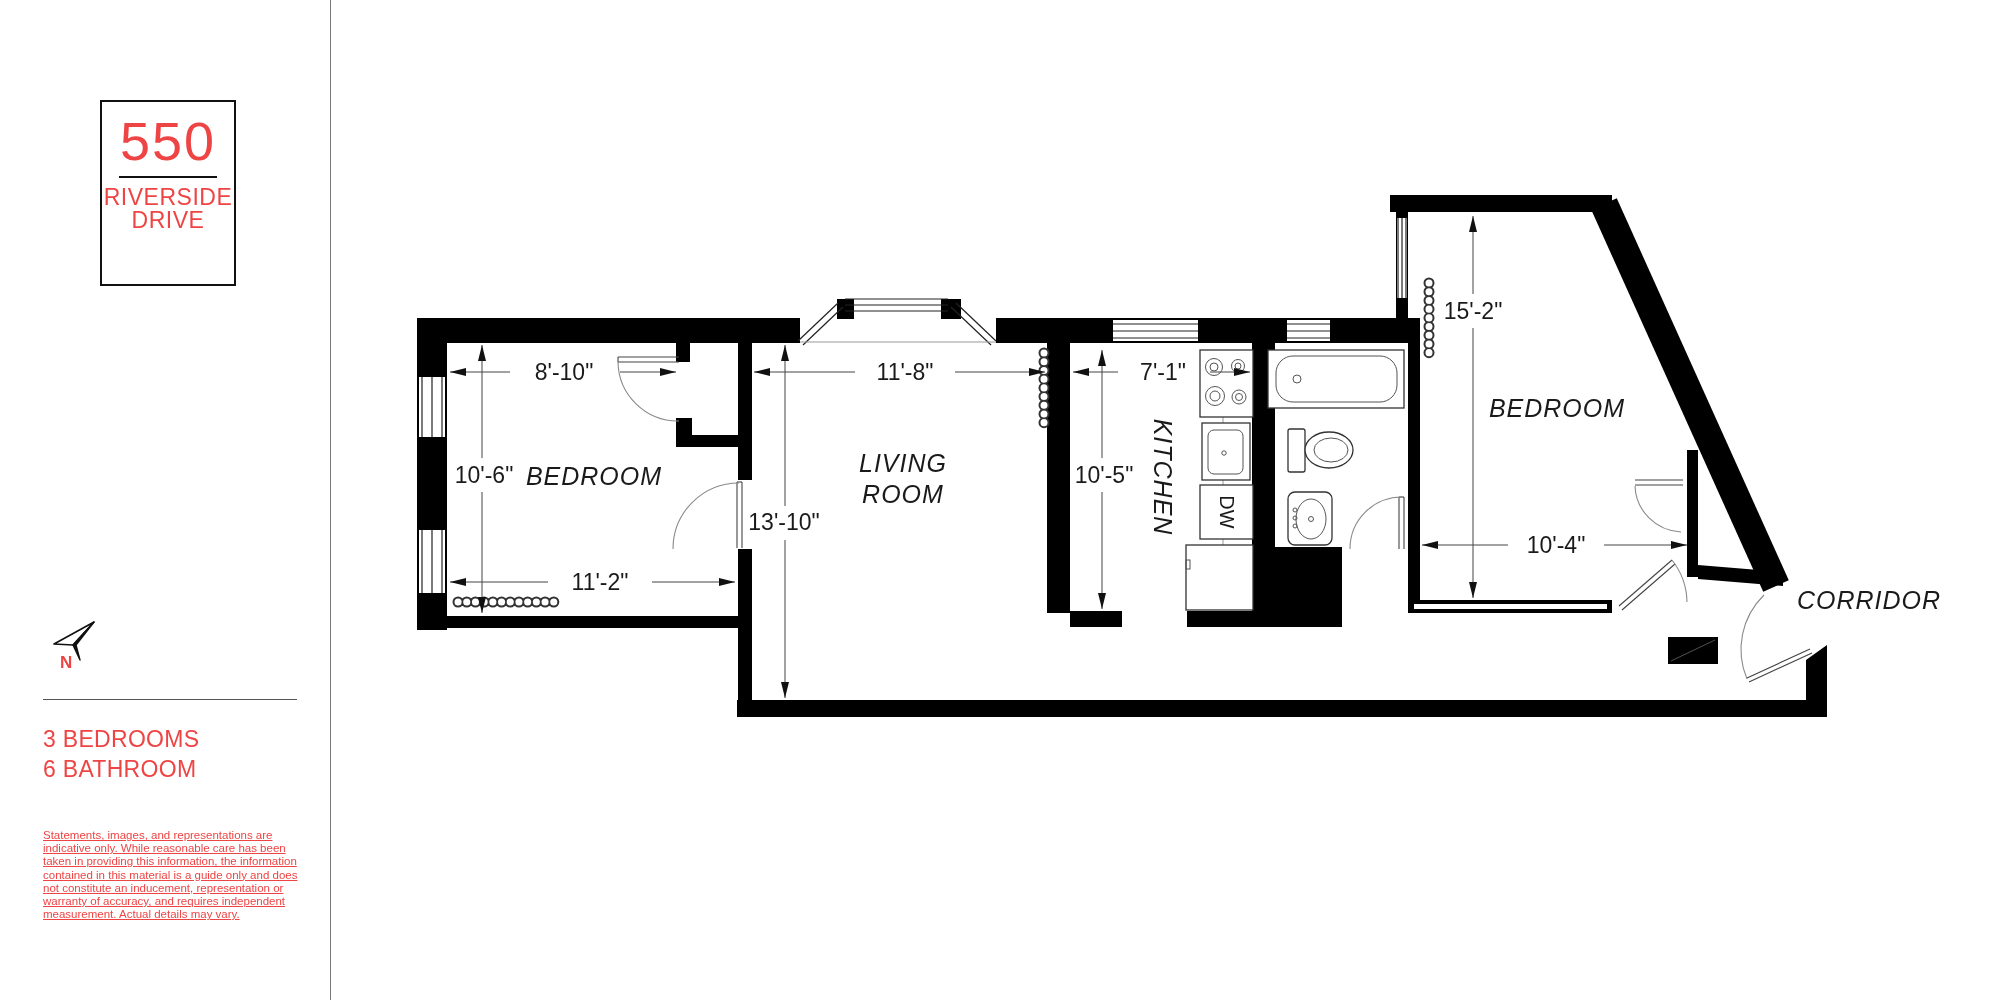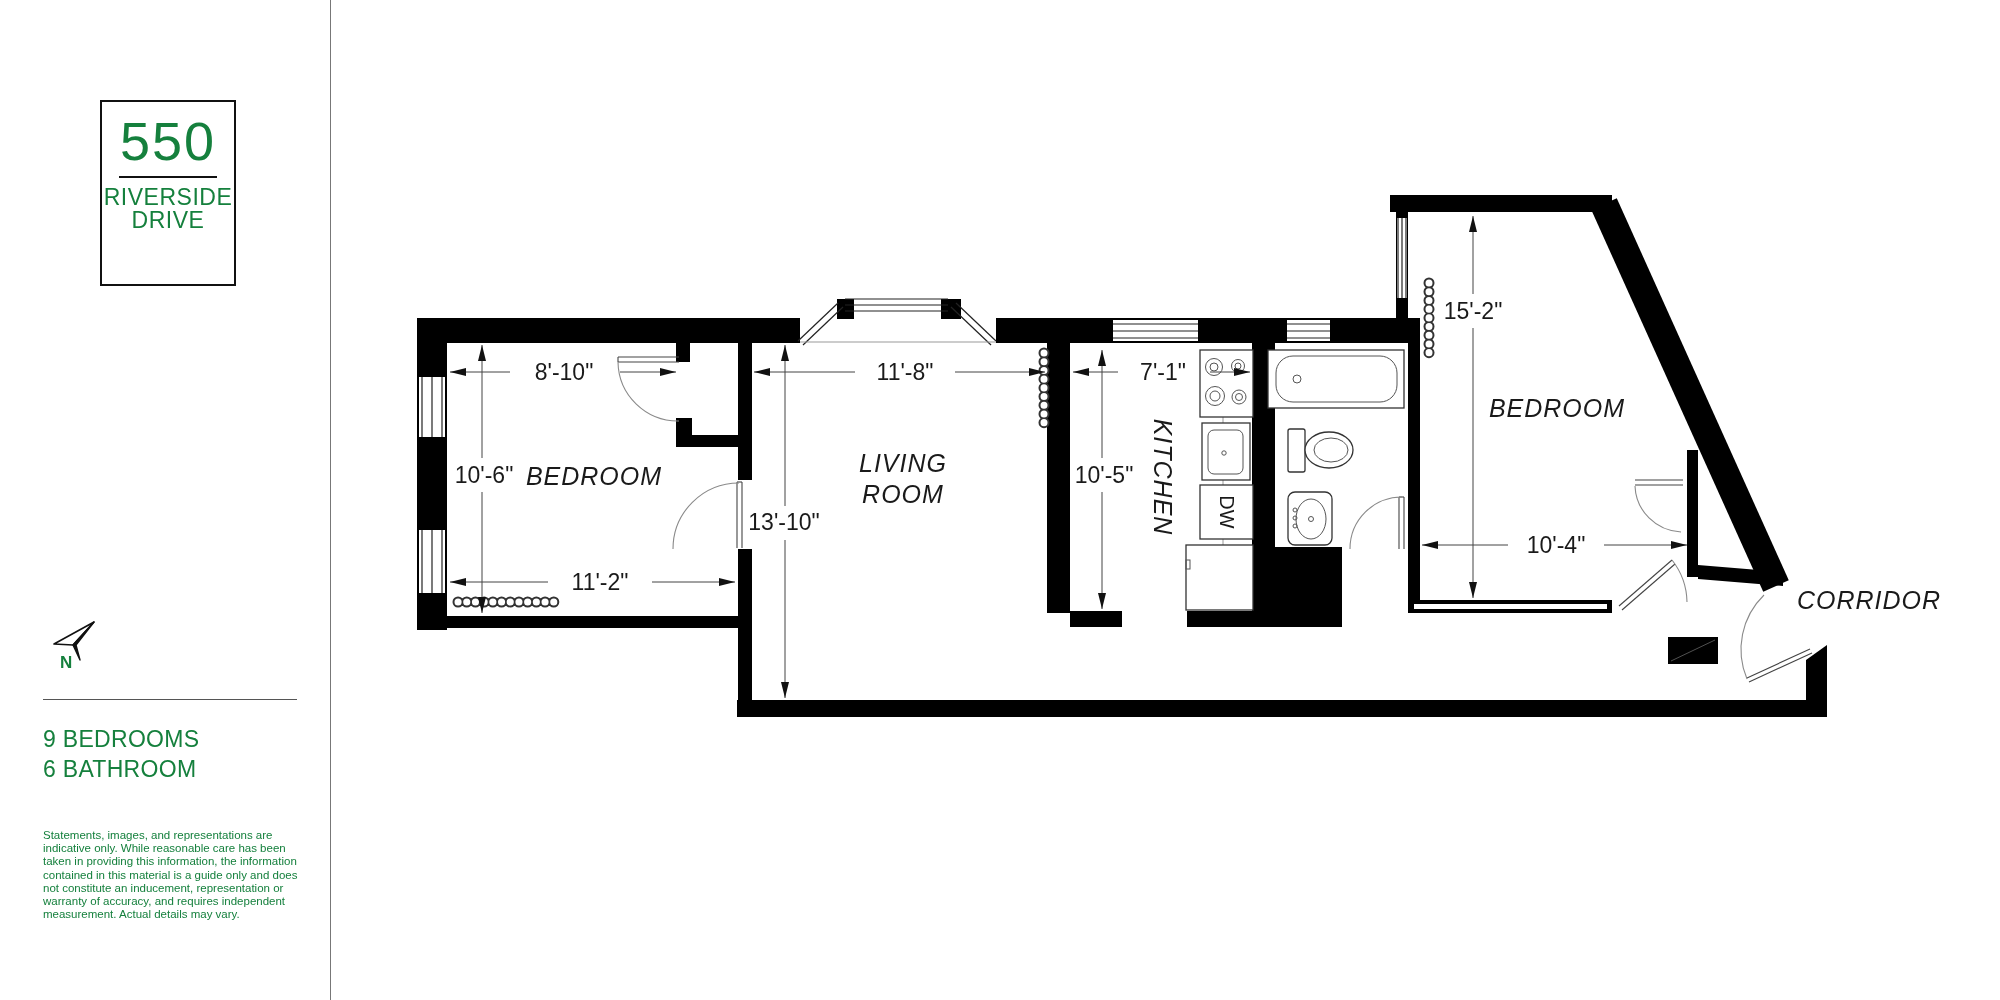--- a/index.html
+++ b/index.html
@@ -1,29 +1,29 @@
 <!DOCTYPE html>
 <html><head>
 <meta charset="utf-8">
 <style>
   html,body{margin:0;padding:0;background:#fff;}
   #page{position:relative;width:2000px;height:1000px;background:#ffffff;overflow:hidden;
-        font-family:"Liberation Sans",sans-serif;color:#15803d;}
+        font-family:"Liberation Sans",sans-serif;color:#ef4444;}
   
   #panel-divider{position:absolute;left:330px;top:0;width:1px;height:1000px;background:#777;}
   #logo-box{position:absolute;left:100px;top:100px;width:136px;height:186px;border:2px solid #111;
             text-align:center;box-sizing:border-box;padding-top:10px;}
   #logo-number{font-size:54px;letter-spacing:2px;line-height:58px;}
   #logo-rule{width:98px;height:2px;background:#111;margin:6px auto 8px auto;}
   .logo-street{font-size:23px;line-height:23px;letter-spacing:0.5px;}
   #compass{position:absolute;left:46px;top:614px;width:60px;height:66px;}
   #compass-n{position:absolute;left:60px;top:653px;font-size:17px;font-weight:bold;}
   #panel-rule{position:absolute;left:43px;top:699px;width:254px;height:1px;background:#555;}
   #summary{position:absolute;left:43px;top:724px;font-size:23px;line-height:30px;letter-spacing:0.3px;}
-  #disclaimer{position:absolute;left:43px;top:829px;width:270px;font-size:11.5px;line-height:13.2px;}
+  #disclaimer{position:absolute;left:43px;top:829px;width:270px;font-size:11.5px;line-height:13.2px;text-decoration:underline;}
   
   #plan{position:absolute;left:380px;top:130px;}
   .wall{fill:#000;}
   .wall-line{stroke:#000;fill:none;}
   .opening{fill:#fff;}
   .win{stroke:#222;stroke-width:1.2;fill:none;}
   .sill{stroke:#999;stroke-width:1;fill:none;}
   .fix{stroke:#333;stroke-width:1.3;fill:#fff;}
   .fix-thin{stroke:#555;stroke-width:1;fill:none;}
   .door-arc{stroke:#8a8a8a;stroke-width:1.1;fill:none;}
@@ -52,21 +52,21 @@
 
   <svg id="compass" viewBox="0 0 60 66">
     <polygon points="48,8 8,30 27,31" fill="#fff" stroke="#111" stroke-width="1.6" stroke-linejoin="round"></polygon>
     <polygon points="48,8 27,31 34,46 30,31" fill="#111" stroke="#111" stroke-width="1.4" stroke-linejoin="round"></polygon>
   </svg>
   <div id="compass-n">N</div>
 
   <div id="panel-rule"></div>
 
   <div id="summary">
-    <div>9 BEDROOMS</div>
+    <div>3 BEDROOMS</div>
     <div>6 BATHROOM</div>
   </div>
 
   <div id="disclaimer">Statements, images, and representations are indicative only. While reasonable care has been taken in providing this information, the information contained in this material is a guide only and does not constitute an inducement, representation or warranty of accuracy, and requires independent measurement. Actual details may vary.</div>
 
   <svg id="plan" width="1580" height="640" viewBox="380 130 1580 640">
 
     <g>
       <rect class="wall" x="417" y="318" width="383" height="25"></rect>
       <rect class="wall" x="417" y="318" width="30" height="312"></rect>

